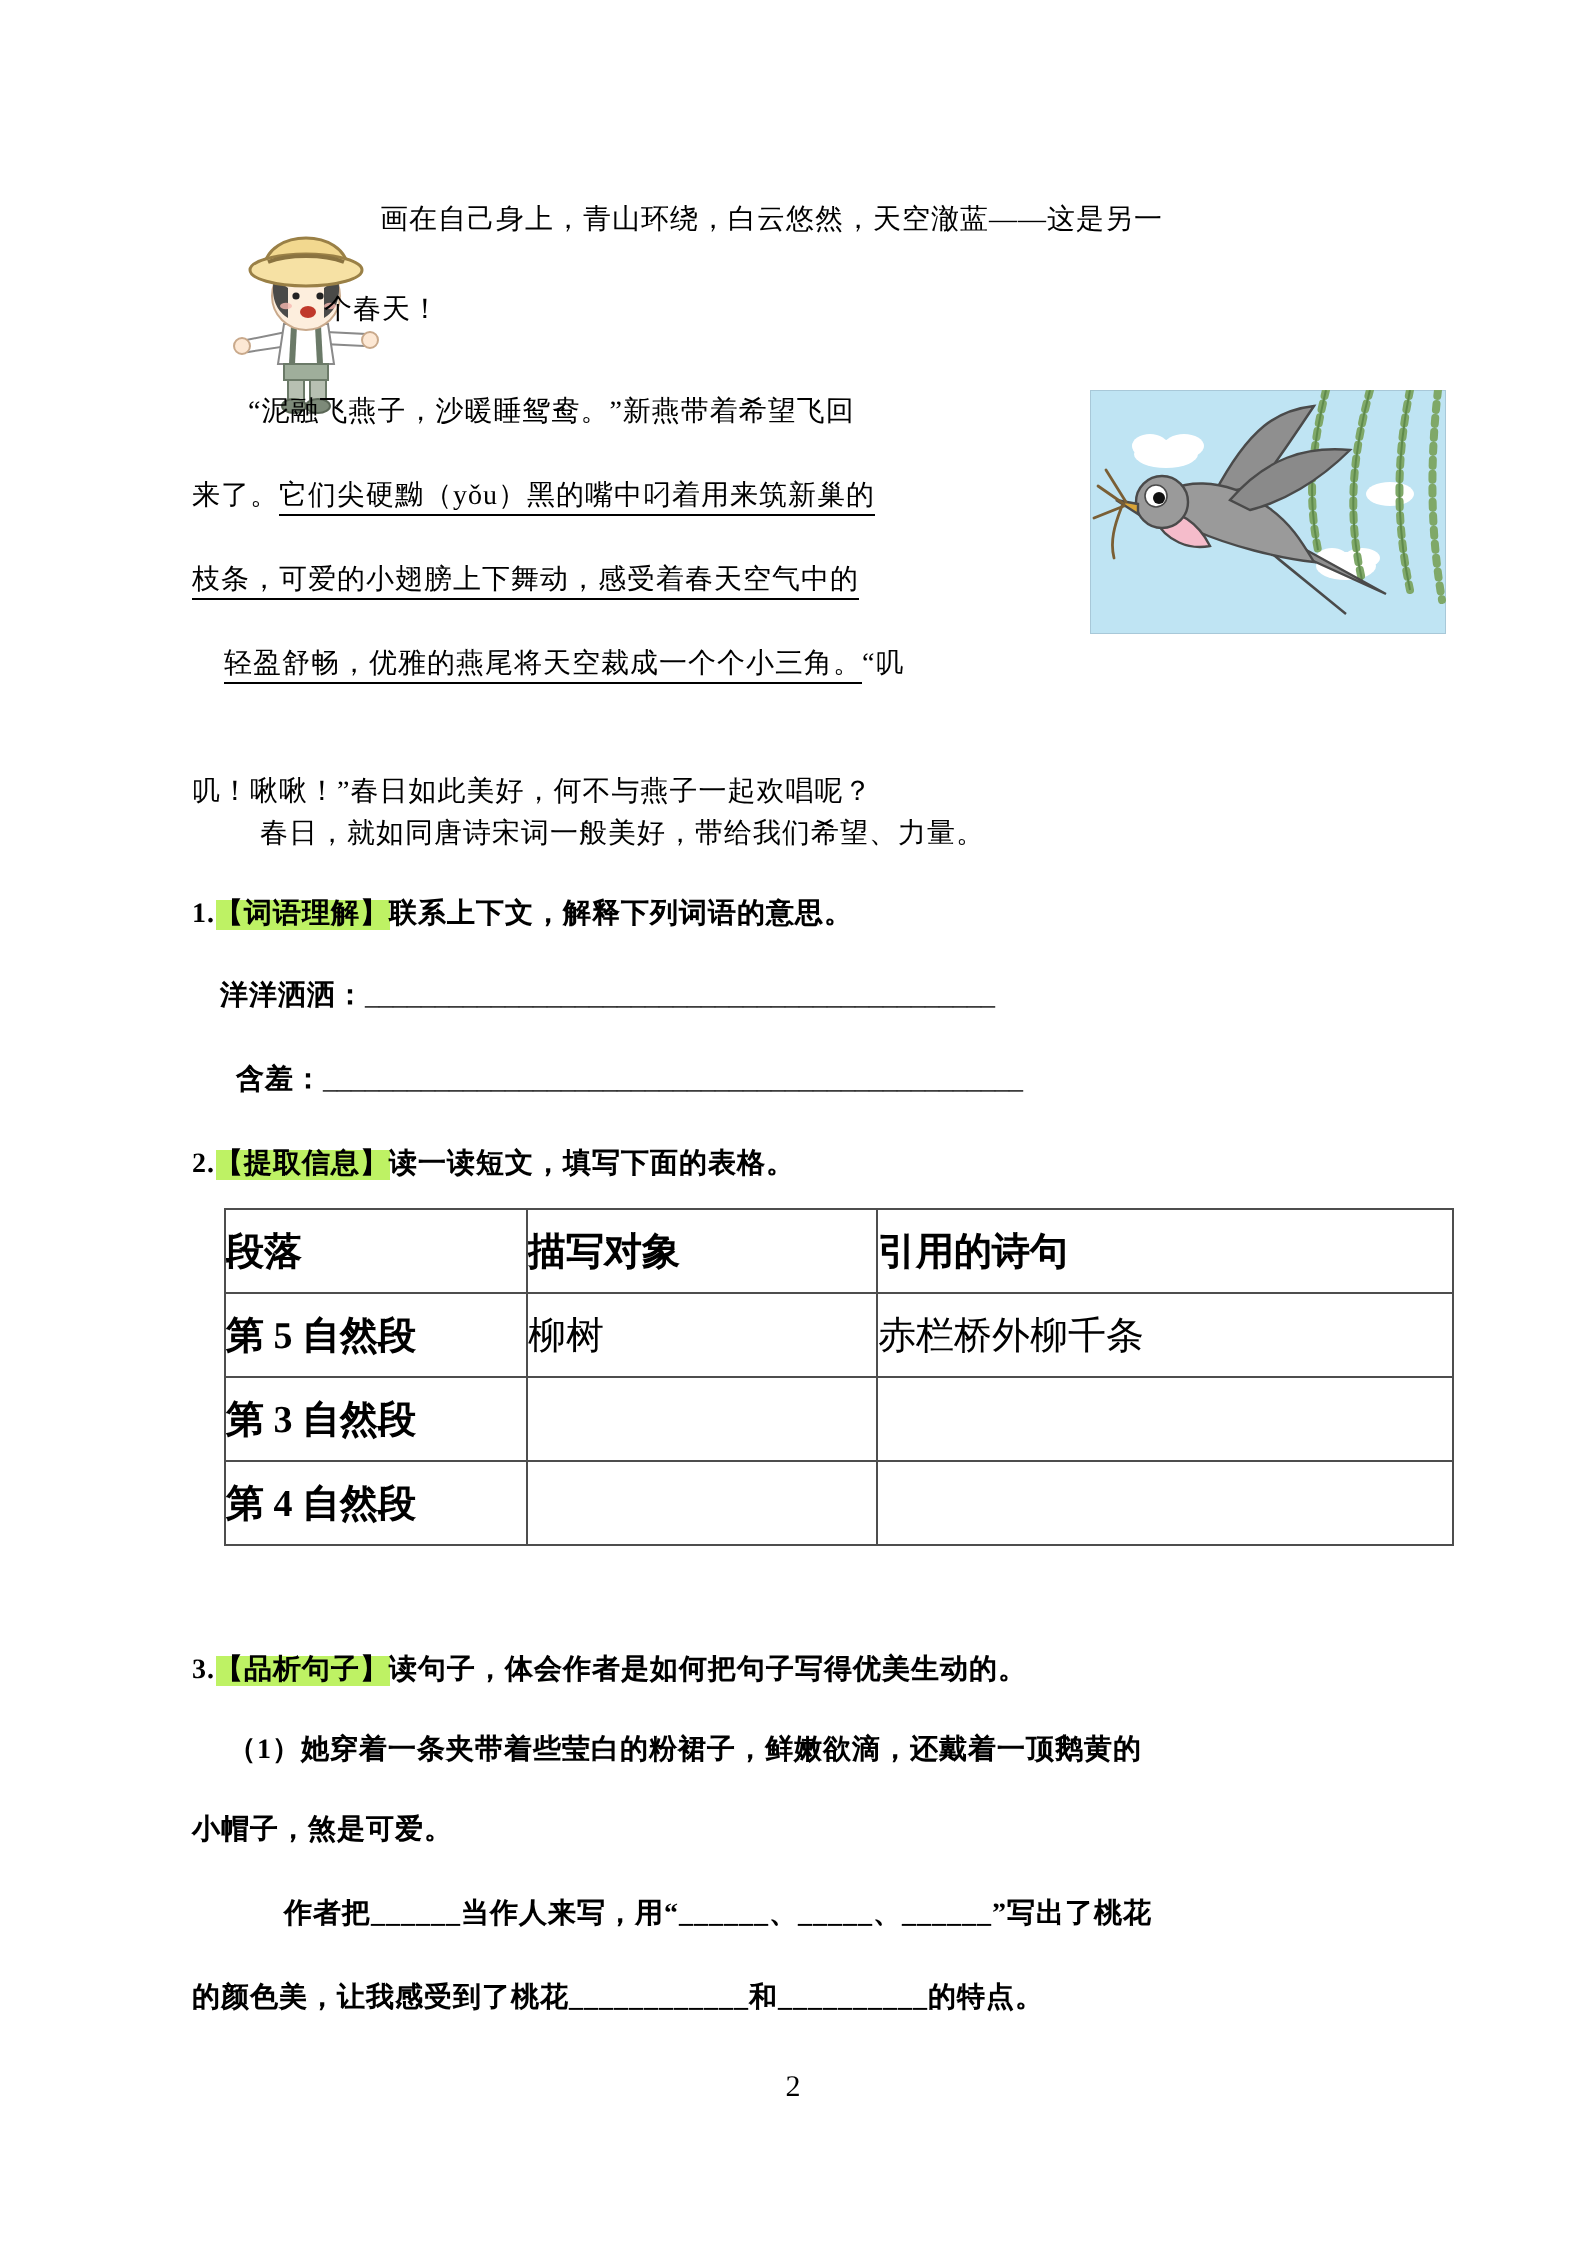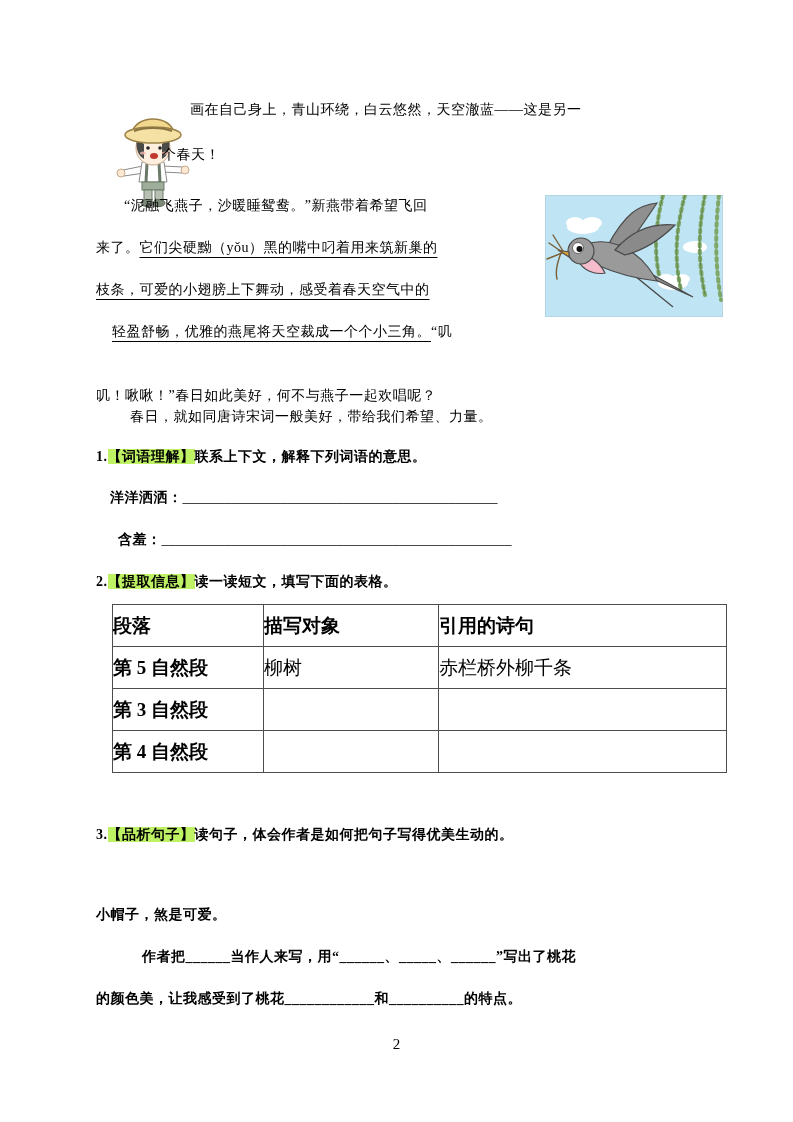--- a/index.html
+++ b/index.html
@@ -213,19 +213,20 @@
       <td class="c1">第 4 自然段</td>
       <td class="c2"></td>
       <td class="c3"></td>
     </tr>
   </tbody>
     </table>
 
   <div class="line q" style="left:96px; top:826px;">
     <span>3.</span><span class="tag">【品析句子】</span><span>读句子，体会作者是如何把句子写得优美生动的。</span>
   </div>
+  <div class="line q" style="left:114px; top:866px;">（1）她穿着一条夹带着些莹白的粉裙子，鲜嫩欲滴，还戴着一顶鹅黄的</div>
   <div class="line q" style="left:96px; top:906px;">小帽子，煞是可爱。</div>
   <div class="line q" style="left:130px; top:948px;margin-left:12px;">作者把______当作人来写，用“______、_____、______”写出了桃花</div>
   <div class="line q" style="left:96px; top:990px;">的颜色美，让我感受到了桃花____________和__________的特点。</div>
 
   <div class="pagenum">2</div>
 
 </div>
 
 </body></html>

